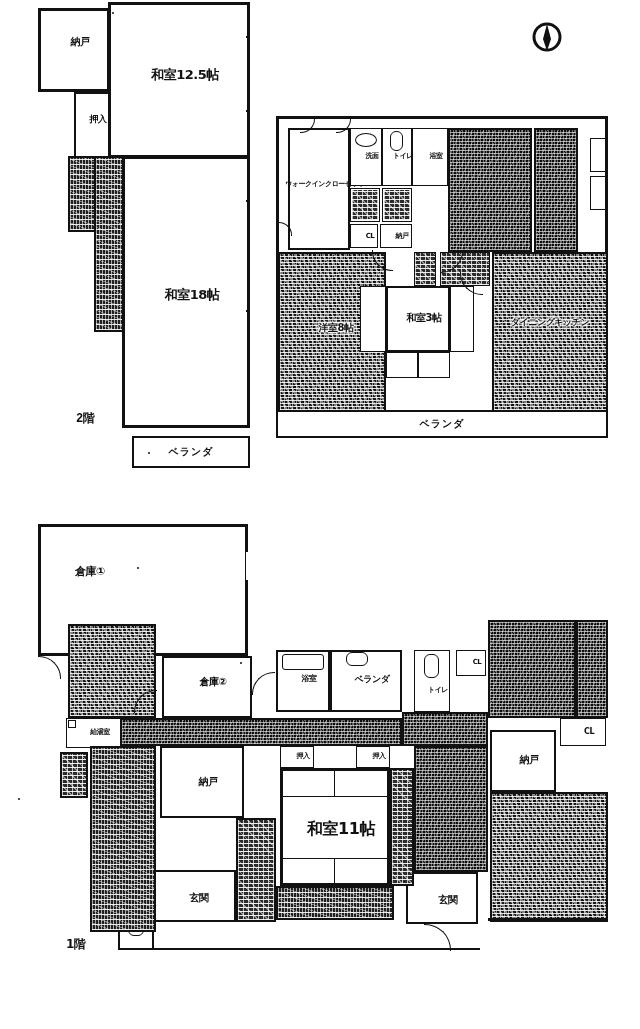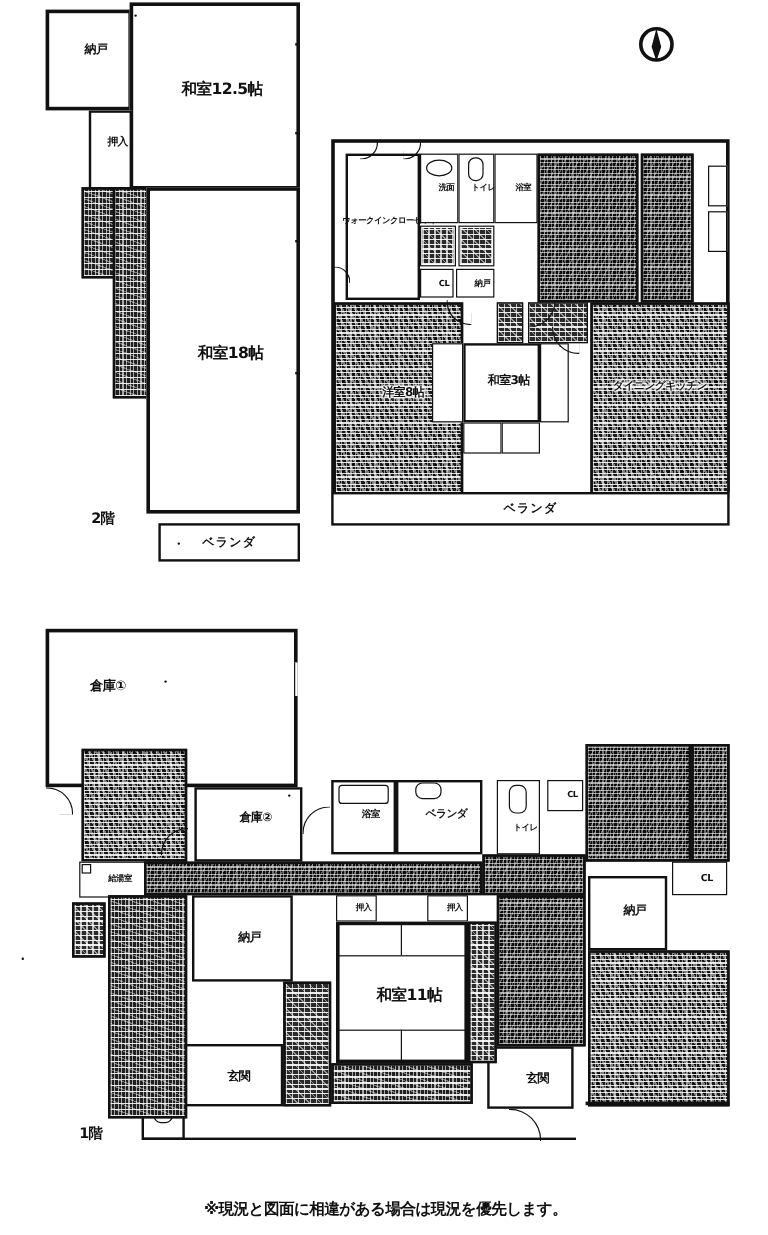--- a/index.html
+++ b/index.html
@@ -22,21 +22,21 @@
     font-weight:700;letter-spacing:-0.5px;white-space:nowrap;
     color:#111;text-align:center;line-height:1;
     font-family:"DejaVu Sans","Liberation Sans",sans-serif;
     padding-left:12px;
   }
   .f10{font-size:10px;}
   .f9{font-size:9px;}
   .f8{font-size:8px;}
   .f7{font-size:7px;}
   .f11{font-size:11px;}
-  .f12{font-size:13px;}
+  .f12{font-size:16px;}
   .f13{font-size:13px;}
 
   
   .floorcap{position:absolute;font-size:12px;font-weight:700;letter-spacing:-0.5px;}
 
   
   .noise{
     position:absolute;box-sizing:border-box;
     background-color:#1a1a1a;
     background-image:
@@ -119,21 +119,21 @@
 
   <div class="compass" style="left:531px;top:21px;">
     <svg width="32" height="32" viewBox="0 0 32 32">
       <circle cx="16" cy="16" r="13" fill="none" stroke="#111" stroke-width="3"></circle>
       <path d="M16 3 L20 18 L16 30 L12 18 Z" fill="#111"></path>
     </svg>
   </div>
 
   <div>
 
-    <div class="floorcap" style="left:76px;top:424px;">2階</div>
+    <div class="floorcap" style="left:76px;top:410px;font-family:Liberation Mono, monospace;">2階</div>
 
     <div class="rm thick" style="left:38px;top:8px;width:72px;height:84px;"></div>
     <div class="lbl f10" style="left:38px;top:34px;width:72px;height:16px;">納戸</div>
 
     <div class="rm thick" style="left:108px;top:2px;width:142px;height:156px;"></div>
     <div class="lbl f13" style="left:110px;top:65px;width:138px;height:18px;">和室12.5帖</div>
     <div class="dot" style="left:112px;top:12px;"></div>
 
     <div class="wall" style="left:246px;top:36px;width:4px;height:2px;"></div>
     <div class="wall" style="left:246px;top:110px;width:4px;height:2px;"></div>
@@ -303,15 +303,14 @@
     <div class="noise soft" style="left:60px;top:752px;width:28px;height:46px;"></div>
     <div class="noise soft" style="left:236px;top:818px;width:40px;height:104px;"></div>
     <div class="noise soft" style="left:390px;top:768px;width:24px;height:118px;"></div>
 
     <div class="wall" style="left:120px;top:948px;width:360px;height:2px;"></div>
     <div class="wall" style="left:488px;top:918px;width:120px;height:3px;"></div>
 
     <div class="dot" style="left:18px;top:798px;"></div>
   </div>
 
-  <div class="note" style="left:170px;top:999px;">※現況と図面に相違がある場合は現況を優先します。</div>
 
 </div>
 
 </body></html>

